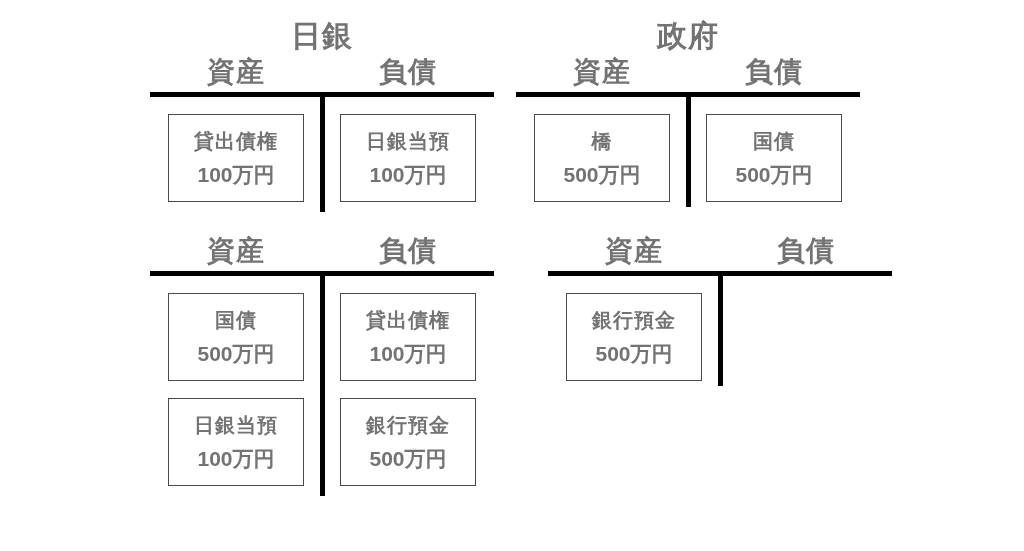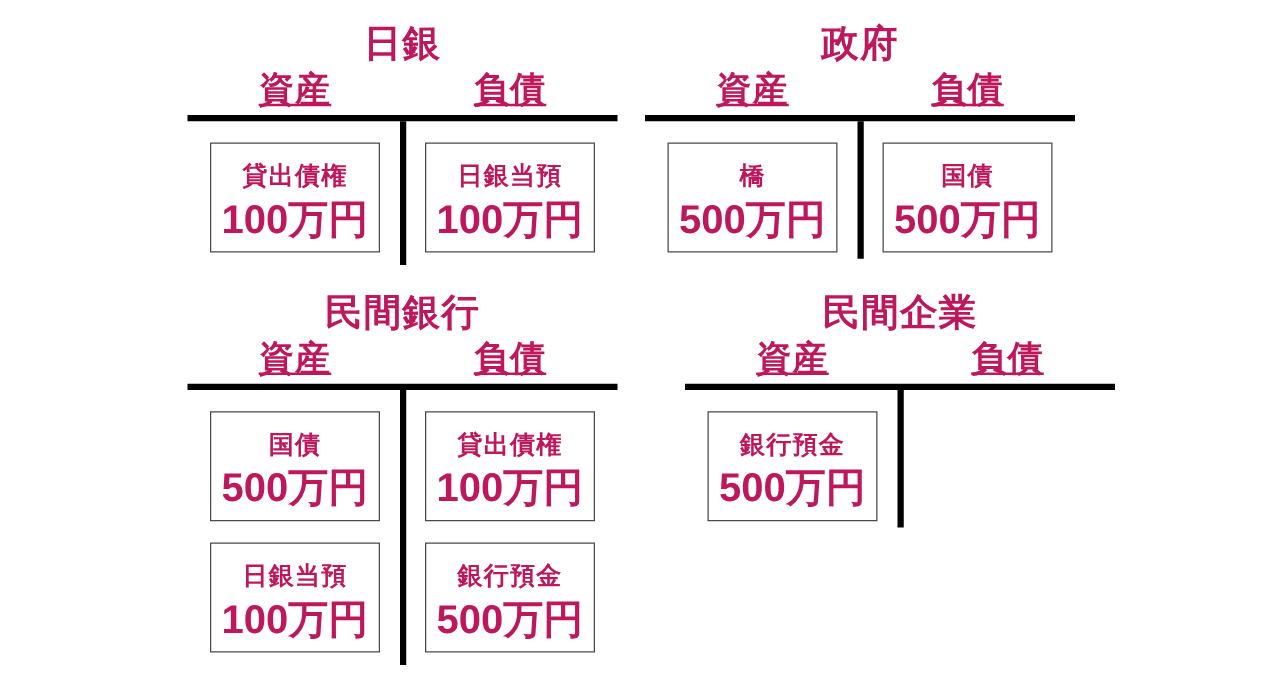--- a/index.html
+++ b/index.html
@@ -6,39 +6,38 @@
     margin: 0;
     padding: 0;
     background: #ffffff;
   }
   #canvas {
     position: relative;
     width: 1024px;
     height: 551px;
     background: #ffffff;
     font-family: "Liberation Sans", sans-serif;
-    color: #be185d;
+    color: #737373;
     overflow: hidden;
     border-radius: 21px;
   }
   .account {
     position: absolute;
     width: 344px;
   }
   .account-title {
     font-size: 30px;
     line-height: 36px;
     font-weight: 600;
     text-align: center;
     letter-spacing: 1px;
   }
   .account-headers {
     display: flex;
     margin-top: 1px;
-    text-decoration: underline;
   }
   .account-headers .half {
     width: 50%;
     text-align: center;
     font-size: 28px;
     line-height: 34px;
     font-weight: 600;
     letter-spacing: 1px;
   }
   .t-table {
@@ -70,21 +69,21 @@
     background: #ffffff;
     text-align: center;
   }
   .entry-name {
     font-size: 20px;
     line-height: 32px;
     font-weight: 600;
     letter-spacing: 1px;
   }
   .entry-amount {
-    font-size: 32px;
+    font-size: 21px;
     line-height: 36px;
     font-weight: 600;
   }
   
   #acct-boj            { left: 150px; top: 18px;  }
   #acct-government     { left: 516px; top: 18px;  }
   #acct-private-bank   { left: 150px; top: 233px; }
   #acct-private-company{ left: 548px; top: 233px; }
   #acct-boj .t-divider             { height: 115px; }
   #acct-government .t-divider      { height: 110px; }
@@ -136,21 +135,20 @@
       <div class="t-col">
         <div class="entry-box">
           <div class="entry-name">国債</div>
           <div class="entry-amount">500万円</div>
         </div>
       </div>
     </div>
   </div>
 
   <div class="account" id="acct-private-bank">
-    <div class="account-title">民間銀行</div>
     <div class="account-headers">
       <div class="half">資産</div>
       <div class="half">負債</div>
     </div>
     <div class="t-table">
       <div class="t-divider"></div>
       <div class="t-col">
         <div class="entry-box">
           <div class="entry-name">国債</div>
           <div class="entry-amount">500万円</div>
@@ -167,21 +165,20 @@
         </div>
         <div class="entry-box">
           <div class="entry-name">銀行預金</div>
           <div class="entry-amount">500万円</div>
         </div>
       </div>
     </div>
   </div>
 
   <div class="account" id="acct-private-company">
-    <div class="account-title">民間企業</div>
     <div class="account-headers">
       <div class="half">資産</div>
       <div class="half">負債</div>
     </div>
     <div class="t-table">
       <div class="t-divider"></div>
       <div class="t-col">
         <div class="entry-box">
           <div class="entry-name">銀行預金</div>
           <div class="entry-amount">500万円</div>

